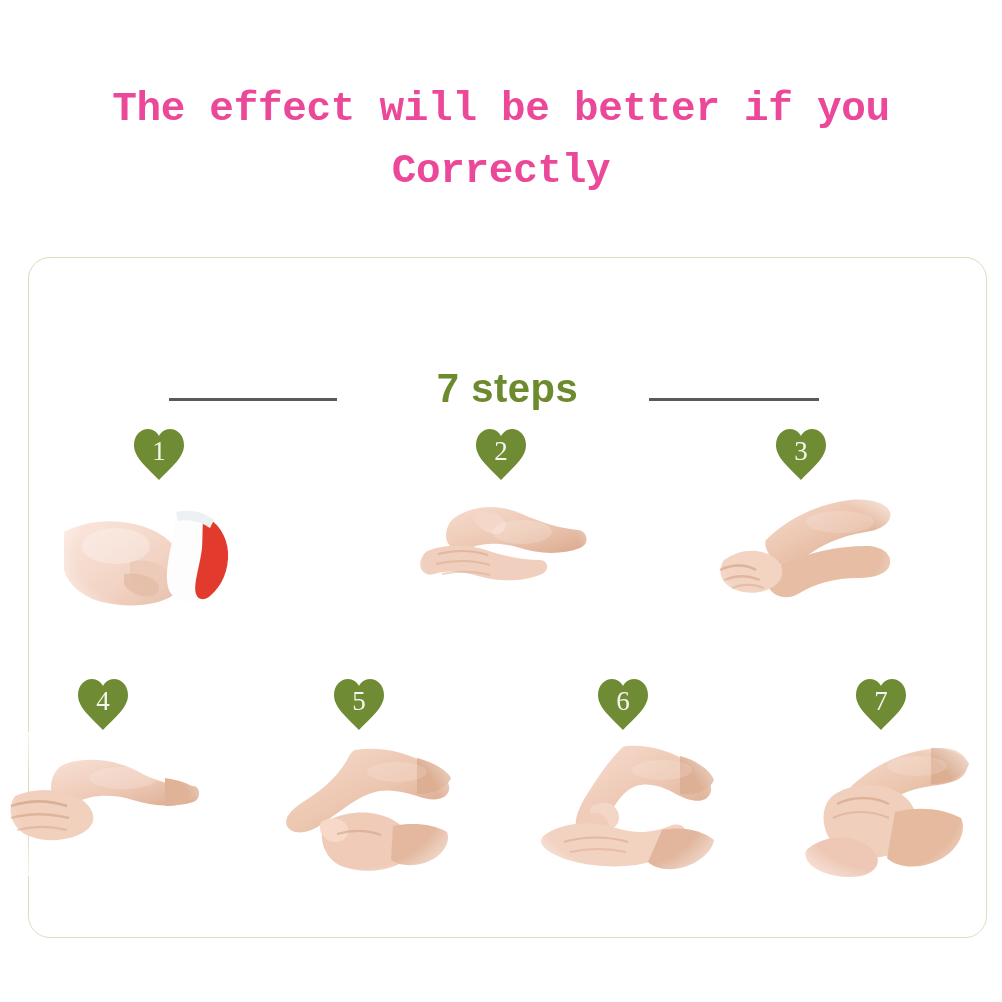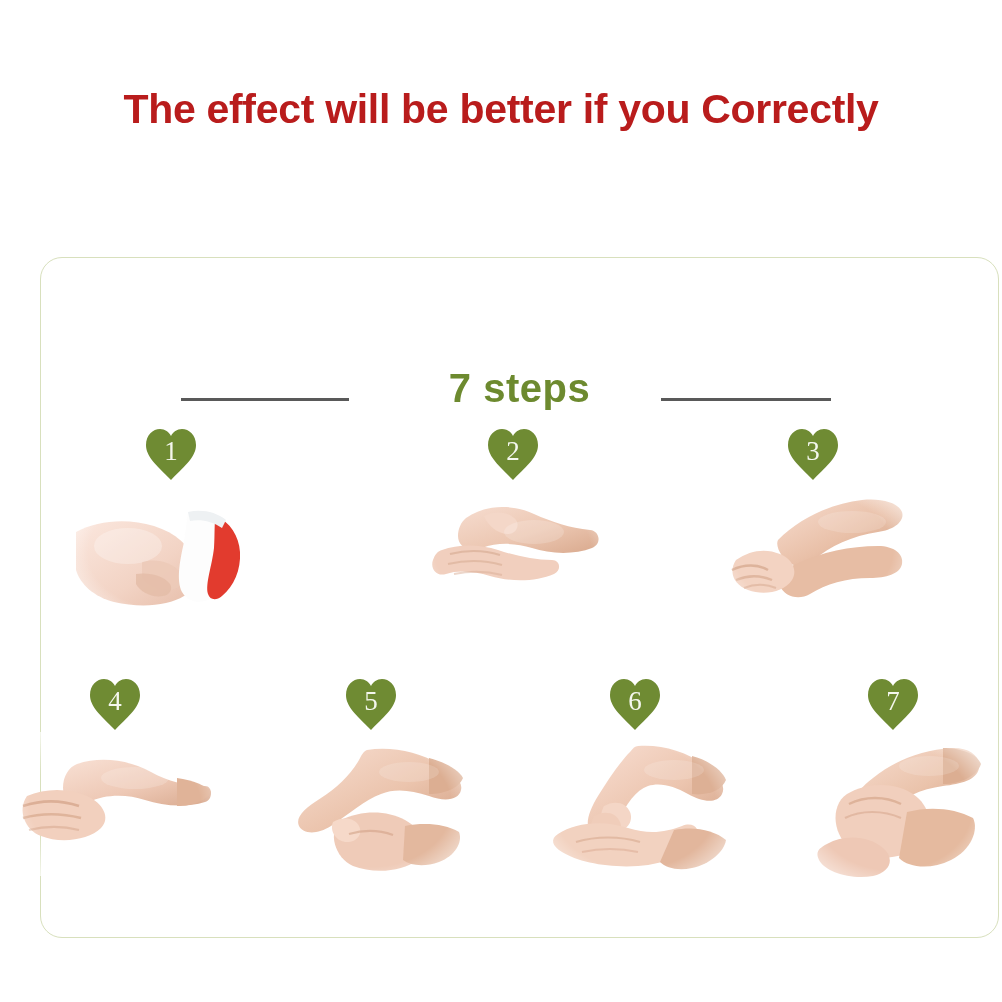--- a/index.html
+++ b/index.html
@@ -97,25 +97,25 @@
     content:"";
     position:absolute;inset:-6px;
     pointer-events:none;
     background:radial-gradient(ellipse at center,
       rgba(255,255,255,0) 58%, rgba(255,255,255,.55) 80%, #fff 97%);
   }
 </style>
 </head>
 <body>
 
-<div class="headline" style="color: #b91c1c;">
+<div class="headline" style="color: #ec4899; font-family: Liberation Mono, monospace;">
   <span class="line">The effect will be better if you Correctly</span>
 </div>
 
-<div class="card" style="border-color: rgb(216, 224, 189); margin-left: 12px;">
+<div class="card" style="border-color: rgb(216, 224, 189);">
 
   <div class="section-head">
     <div class="rule rule-left" style="background: rgb(89, 89, 89);"></div>
     <div class="rule rule-right" style="background: rgb(89, 89, 89);"></div>
     <div class="section-title" style="color: rgb(109, 138, 47);">7 steps</div>
   </div>
 
   <div class="row row1">
 
     <div class="cell" style="left:130px;width:0;">

